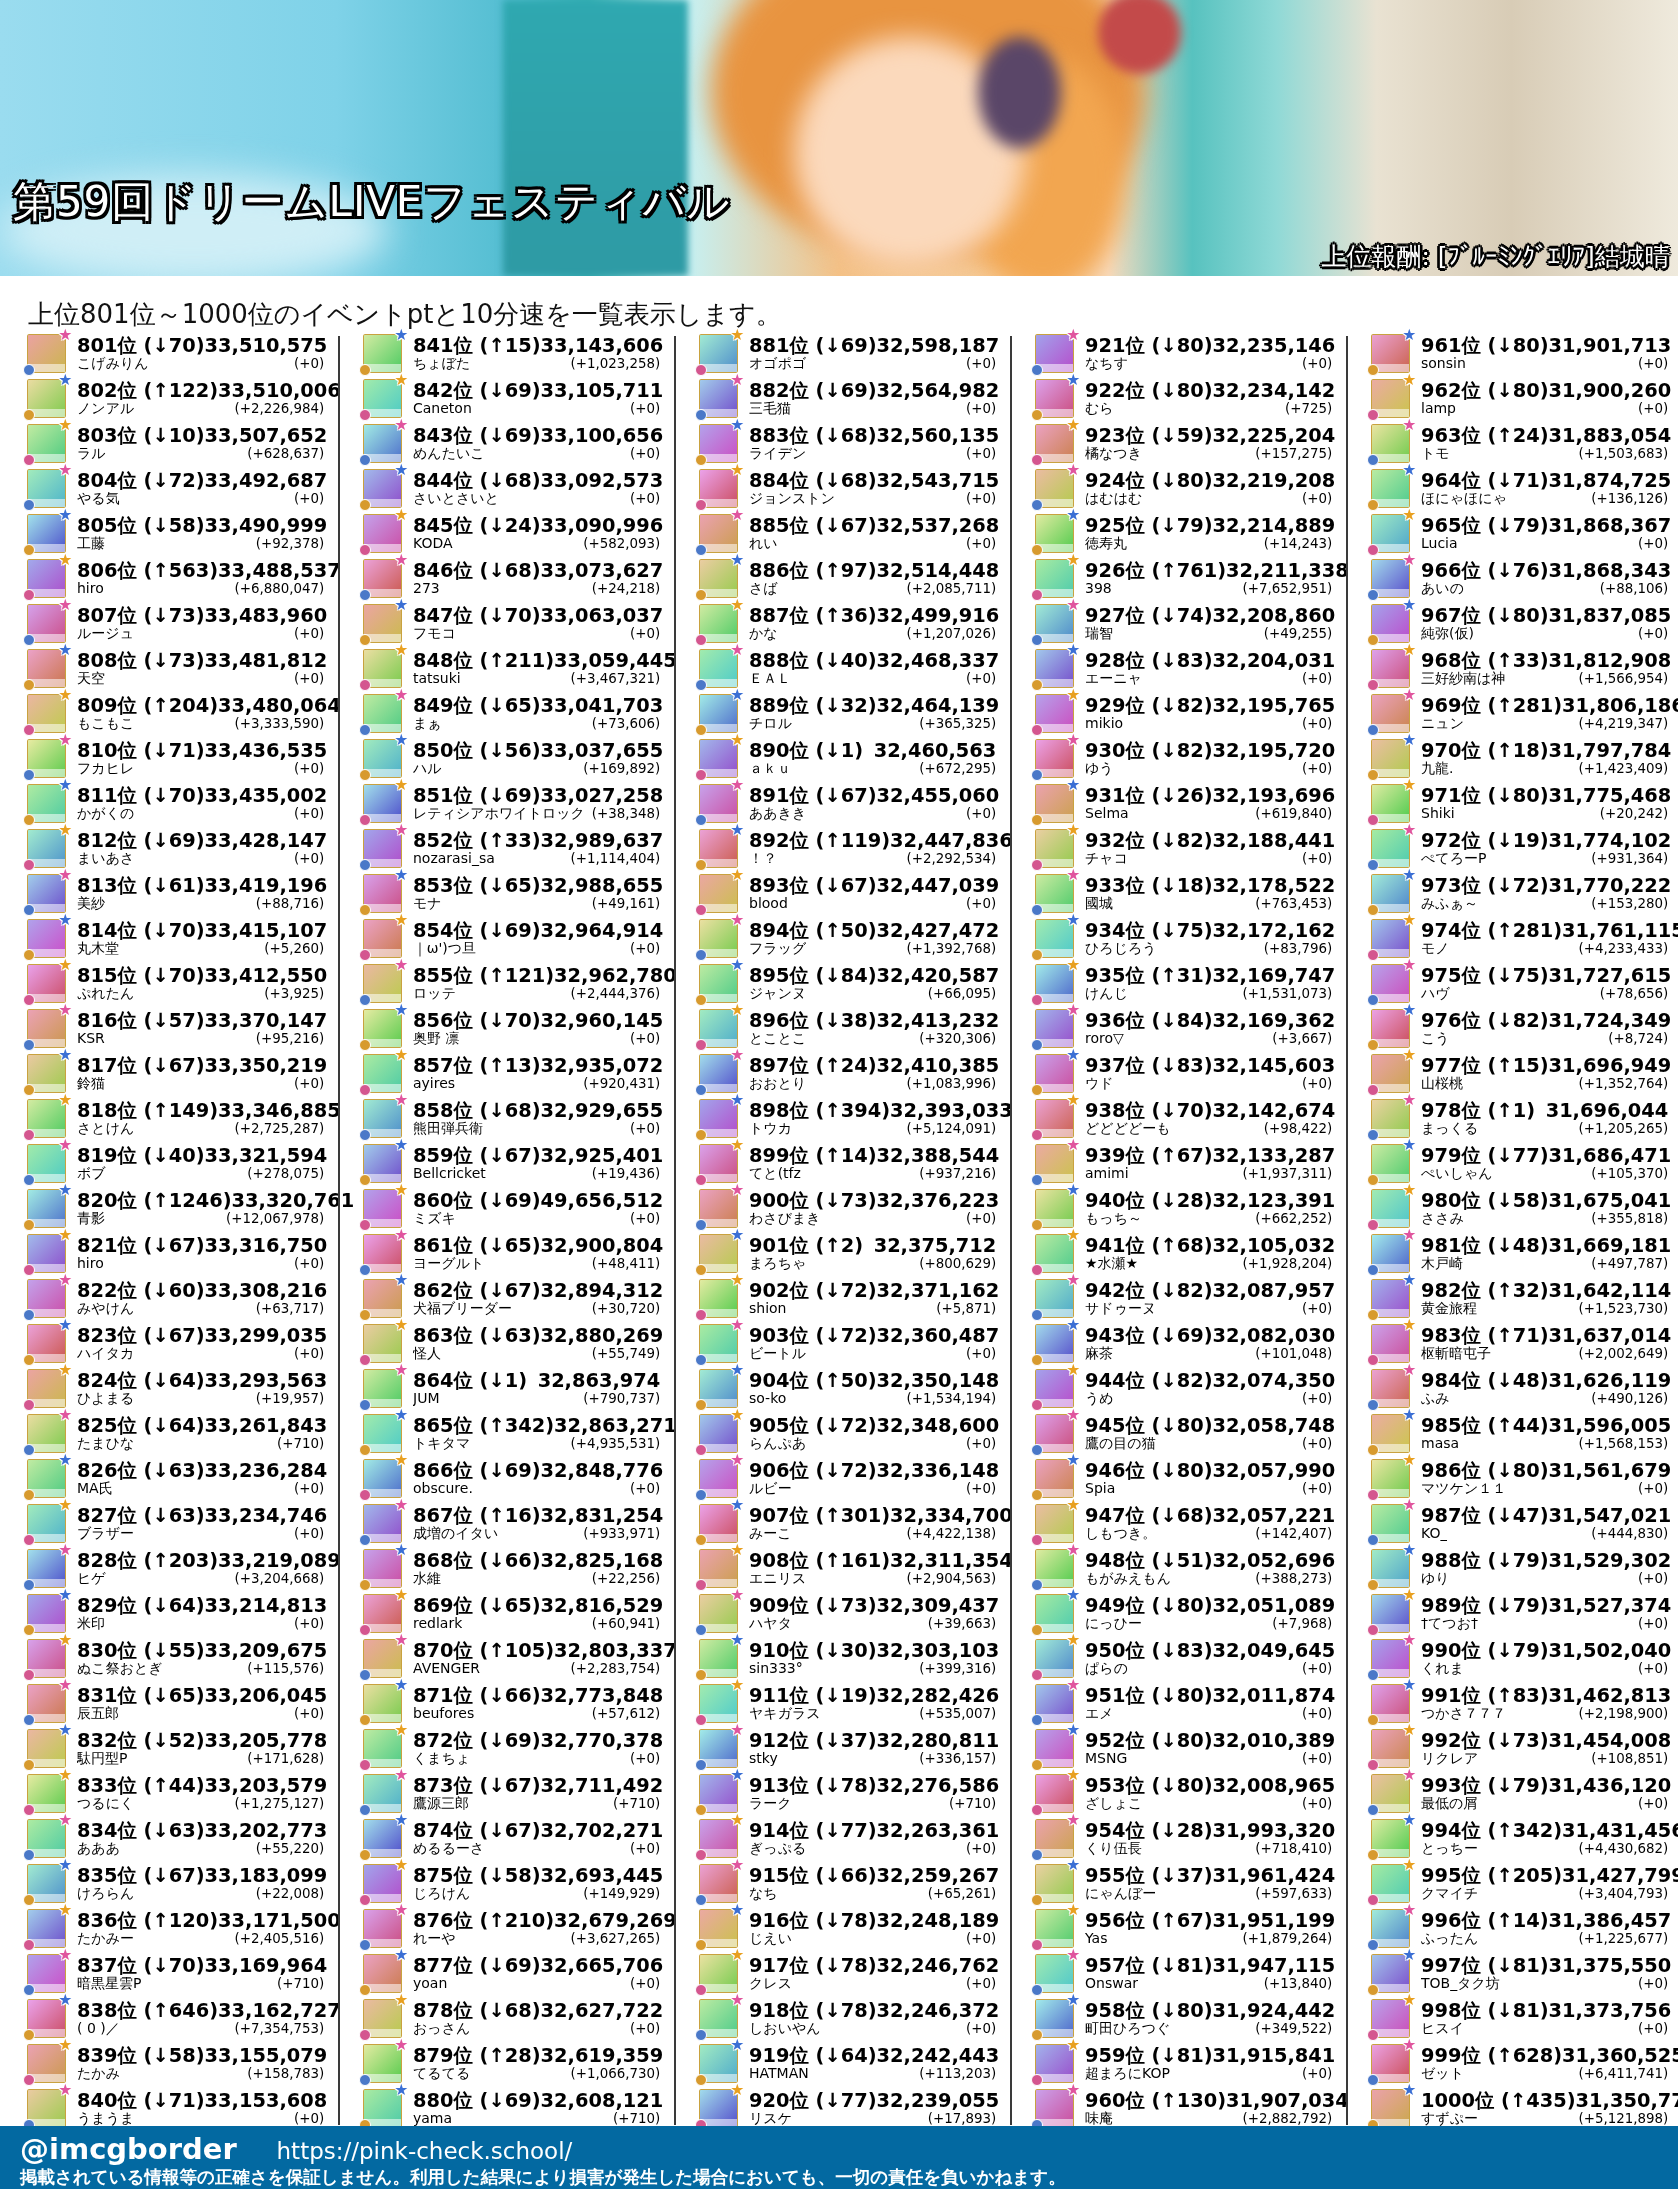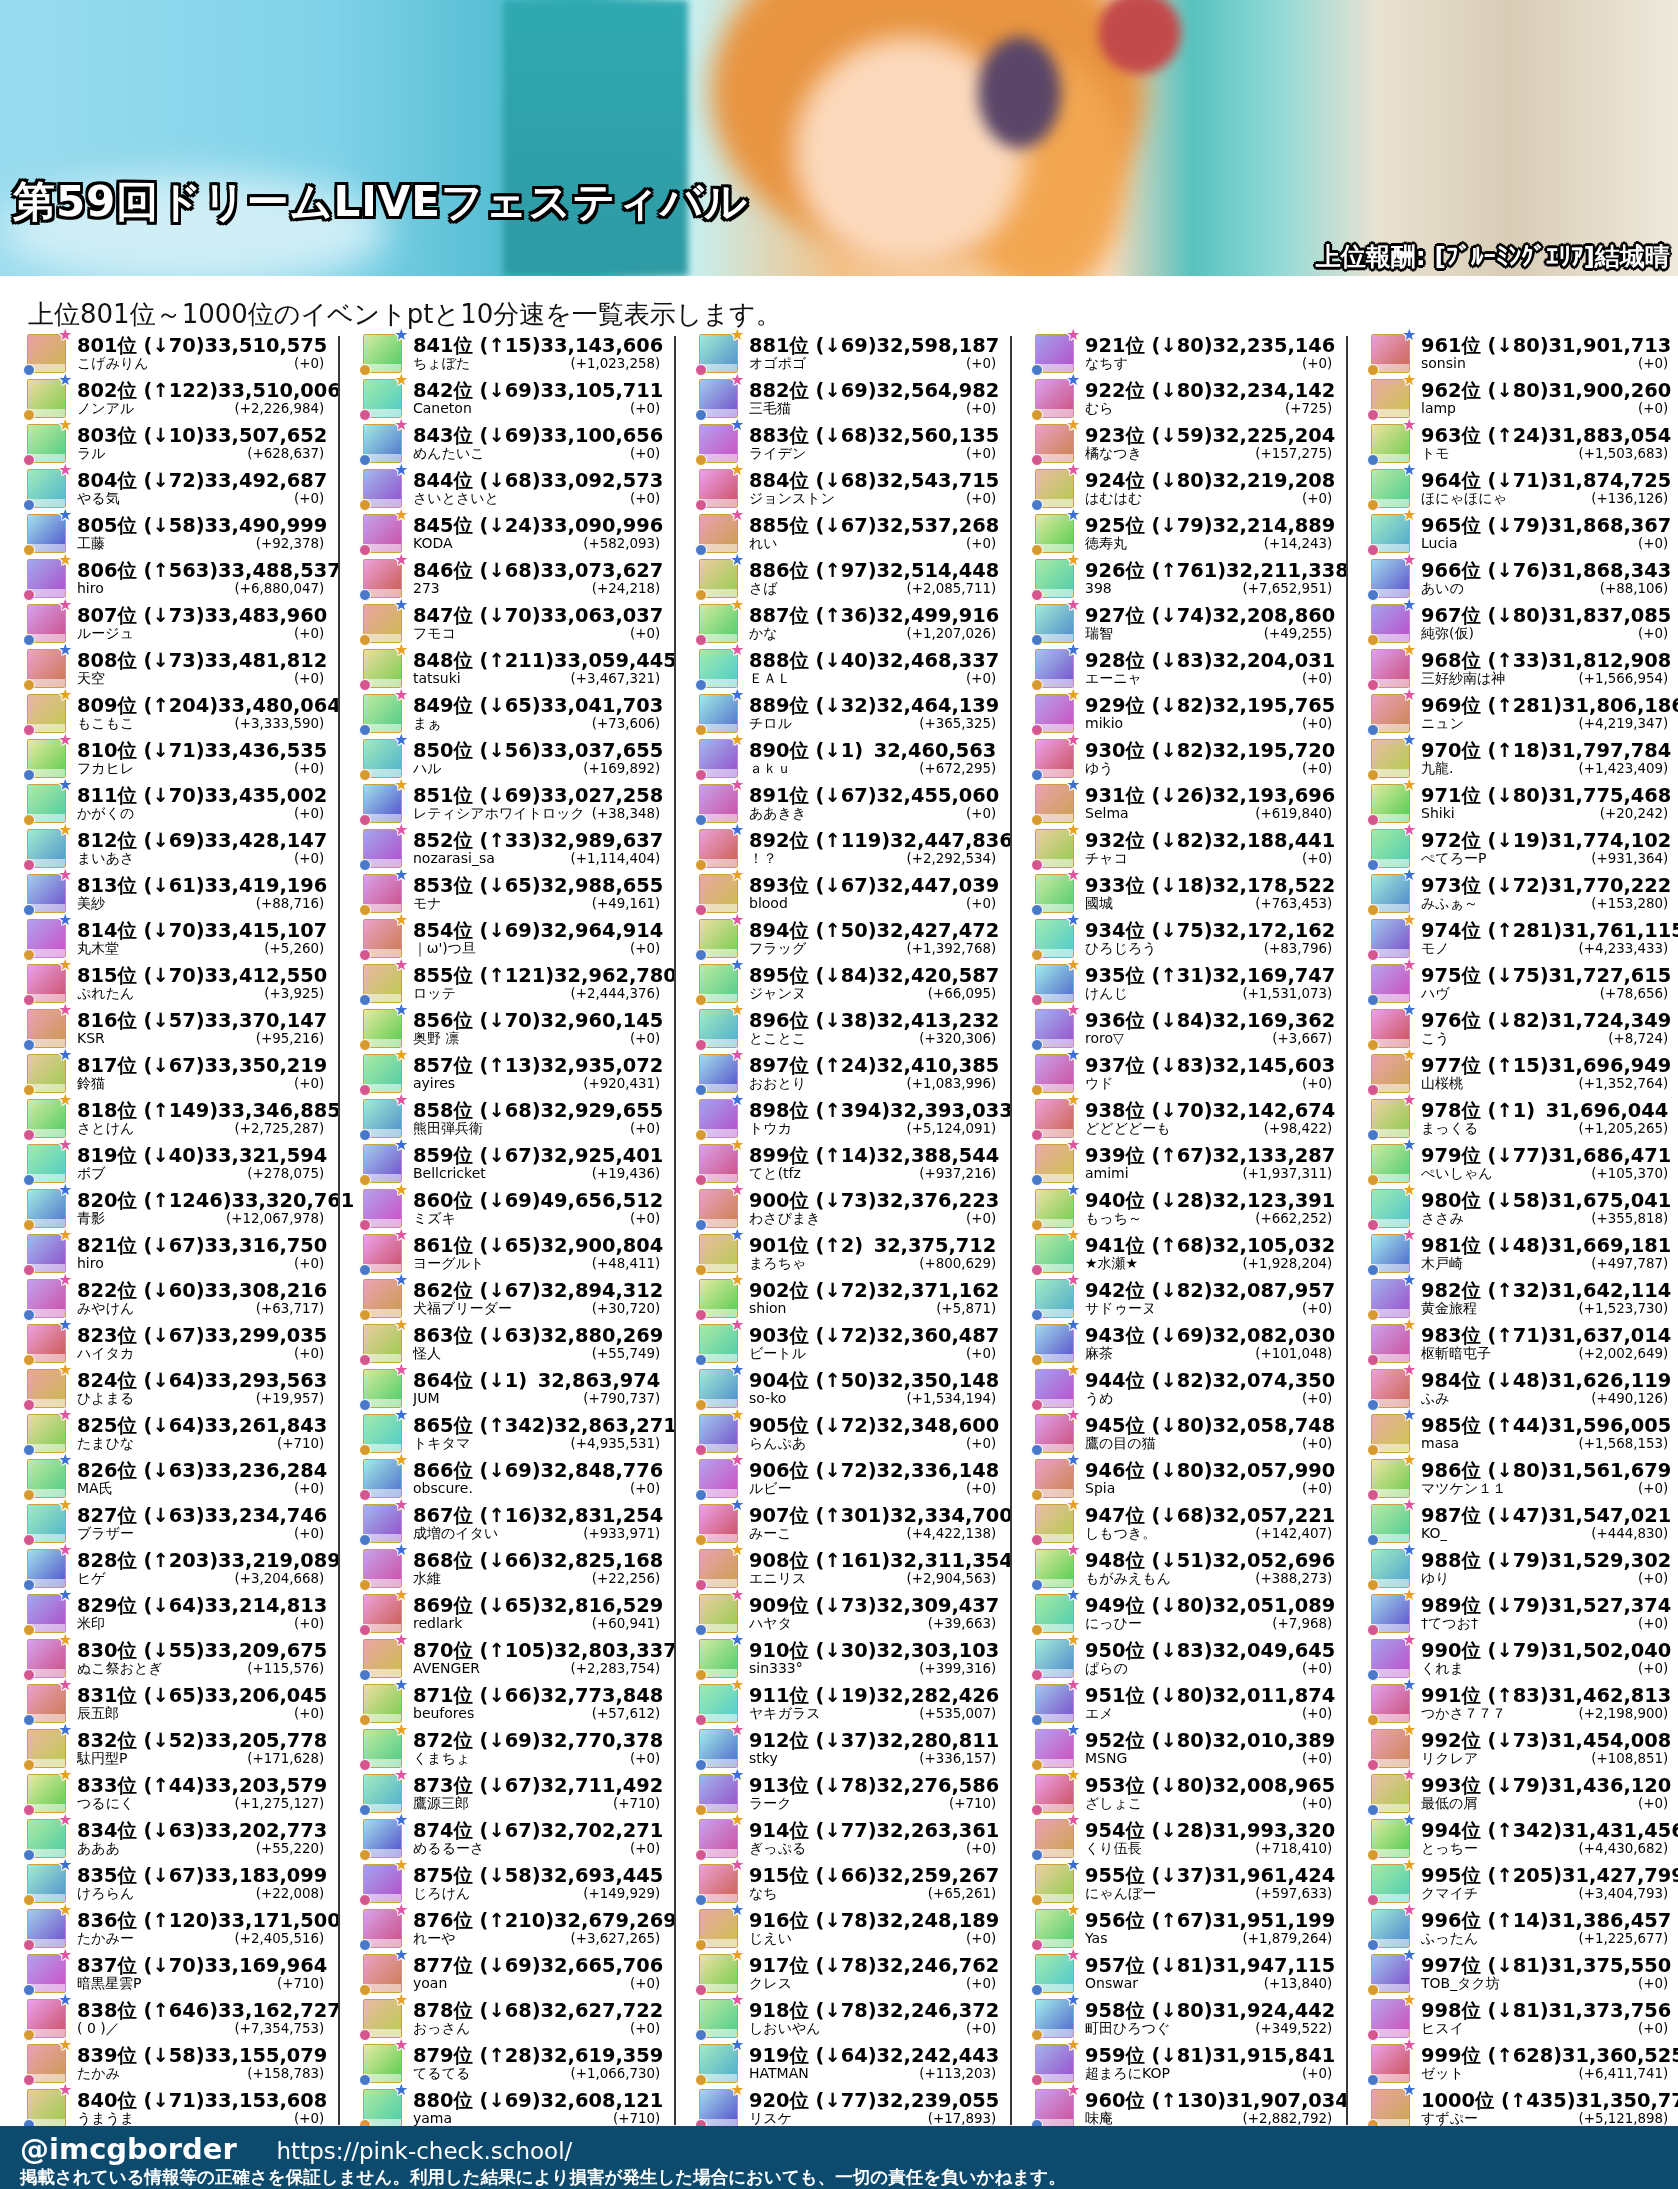--- a/index.html
+++ b/index.html
@@ -14,21 +14,21 @@
   .b-hair {left:711px;top:-74px;width:434px;height:332px;background:#e89440;}
   .b-hair2{left:960px;top:55px;width:166px;height:240px;background:#f2a650;}
   .b-face {left:794px;top:37px;width:231px;height:231px;background:#fbd9bc;}
   .b-eye  {left:978px;top:37px;width:83px;height:111px;background:#5a4668;filter:blur(7.4px);}
   .b-flower{left:1098px;top:-9.2px;width:83px;height:83px;background:#c34a4a;filter:blur(5.5px);}
   .b-teal {left:503px;top:0;width:185px;height:276px;border-radius:0;background:linear-gradient(180deg,#2fa8b0,#2e9aa4);filter:blur(3.7px);}
   .b-sky  {left:0;top:175px;width:388px;height:111px;background:#cfeef6;filter:blur(18.5px);}
 
   .outline-white{color:#000;font-weight:bold;
     text-shadow:-1.8px -1.8px 0 #fff,1.8px -1.8px 0 #fff,-1.8px 1.8px 0 #fff,1.8px 1.8px 0 #fff,0 -2.8px 0 #fff,0 2.8px 0 #fff,-2.8px 0 0 #fff,2.8px 0 0 #fff;}
-  .outline-black{color:#fff;font-weight:bold;
+  .outline-black{color:#fff;font-weight:normal;
     text-shadow:-1.8px -1.8px 0 #000,1.8px -1.8px 0 #000,-1.8px 1.8px 0 #000,1.8px 1.8px 0 #000,0 -2.8px 0 #000,0 2.8px 0 #000,-2.8px 0 0 #000,2.8px 0 0 #000;}
 
   .snapshot{position:absolute;top:11px;right:9.2px;text-align:right;font-size:28px;line-height:31px;}
   .event-title{position:absolute;left:13px;top:174px;font-size:42px;letter-spacing:0.9px;
     text-shadow:-2.8px -2.8px 0 #000,2.8px -2.8px 0 #000,-2.8px 2.8px 0 #000,2.8px 2.8px 0 #000,0 -2.8px 0 #000,0 2.8px 0 #000,-2.8px 0 0 #000,2.8px 0 0 #000;}
   .event-period{position:absolute;left:14.8px;top:234px;font-size:28px;}
   .event-reward{position:absolute;right:9.2px;top:240px;font-size:25px;}
 
   .subtitle{position:absolute;left:28px;top:297px;font-size:26px;color:#111;}
 
@@ -3088,21 +3088,21 @@
       <span class="delta">(+5,121,898)</span>
     </div>
   </div>
       </div>
     <div class="divider" style="left:338px"></div>
     <div class="divider" style="left:674px"></div>
     <div class="divider" style="left:1010px"></div>
     <div class="divider" style="left:1346px"></div>
   </div>
 
-  <div class="footer" style="background: #0c4a6e;">
+  <div class="footer" style="background: #0369a1;">
     <div class="footer-line1">
       <span class="footer-handle">@imcgborder</span>
       <span class="footer-url">https://pink-check.school/</span>
     </div>
     <div class="footer-line2">掲載されている情報等の正確さを保証しません。利用した結果により損害が発生した場合においても、一切の責任を負いかねます。</div>
   </div>
 
 </div>
 
 

